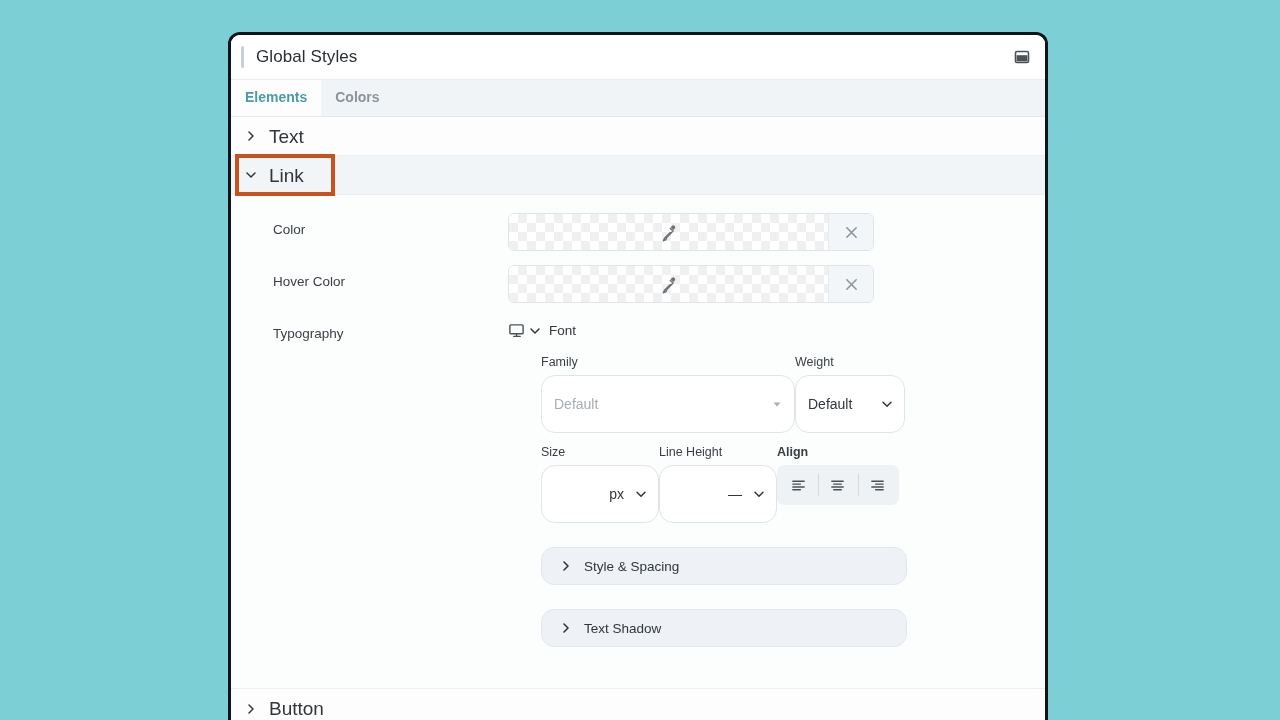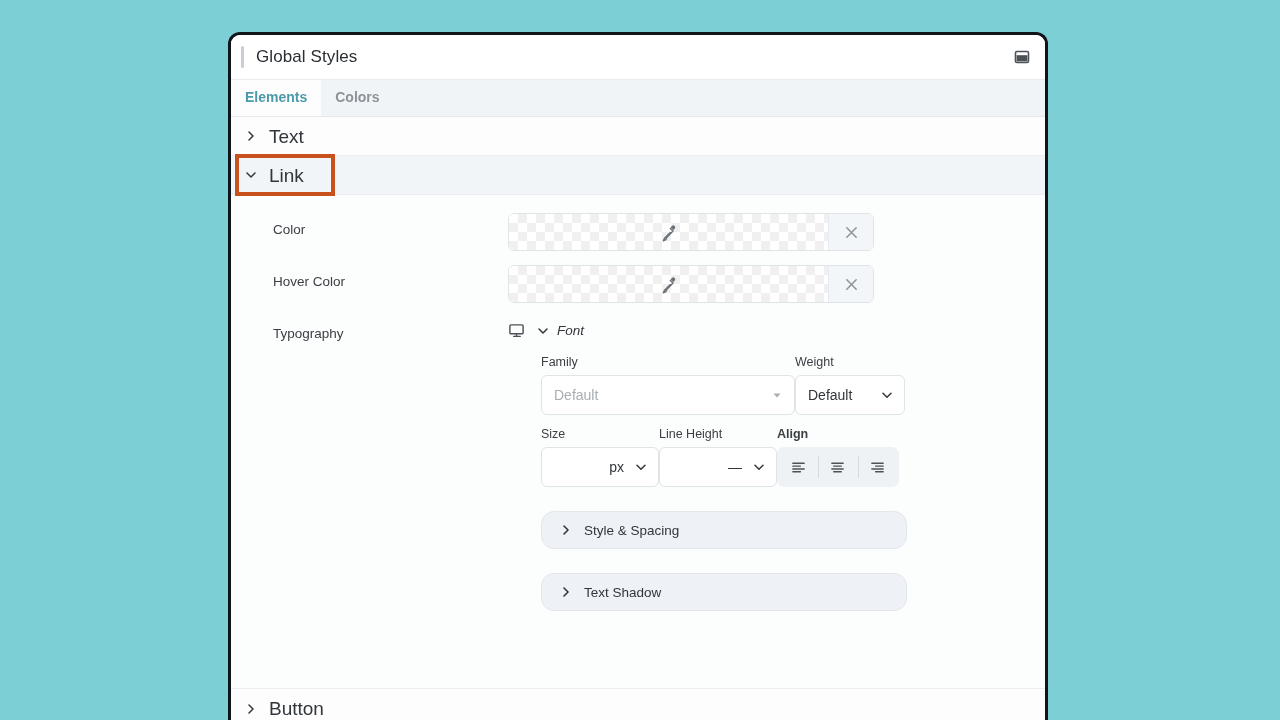--- a/index.html
+++ b/index.html
@@ -179,24 +179,23 @@
     justify-content: center;
     background: #f3f6f8;
     border-left: 1px solid #e7ebef;
     cursor: pointer;
   }
 
   
   .typo-head {
     display: flex;
     align-items: center;
-    gap: 12px;
+    gap: 4px;
     height: 24px;
     padding-top: 3px;
-    font-style: italic;
   }
   .device-icon { width: 17px; height: 17px; display: flex; align-items: center; cursor: pointer; }
   .font-toggle {
     display: flex; align-items: center; gap: 8px;
     font-size: 13.5px; color: #31363b; cursor: pointer;
   }
 
   .typo-body { padding-left: 33px; margin-top: 14px; }
 
   .sub-label {
@@ -206,23 +205,23 @@
   }
 
   .grid-a { display: flex; gap: 0; margin-bottom: 12px; }
   .col-family { width: 254px; }
   .col-weight { width: 110px; }
   .col-size   { width: 118px; }
   .col-lh     { width: 118px; }
   .col-align  { width: 122px; font-weight: bold; }
 
   .sel {
-    height: 40px;
+    height: 58px;
     border: 1px solid #dfe4e9;
-    border-radius: 6px;
+    border-radius: 14px;
     background: #fff;
     display: flex;
     align-items: center;
     padding: 0 10px 0 12px;
     font-size: 14px;
     color: #31363b;
     cursor: pointer;
     position: relative;
   }
   .sel .val { flex: 1 1 auto; }

